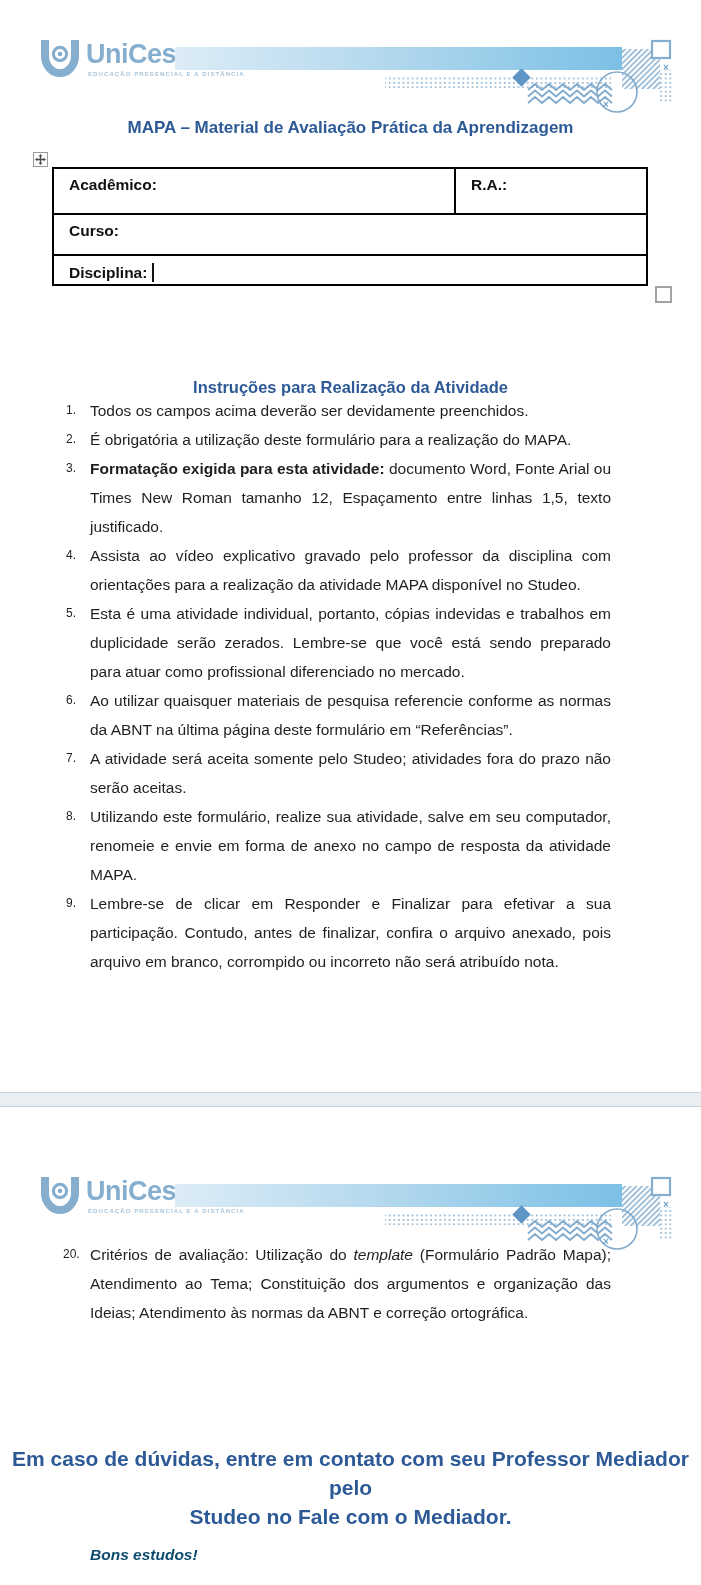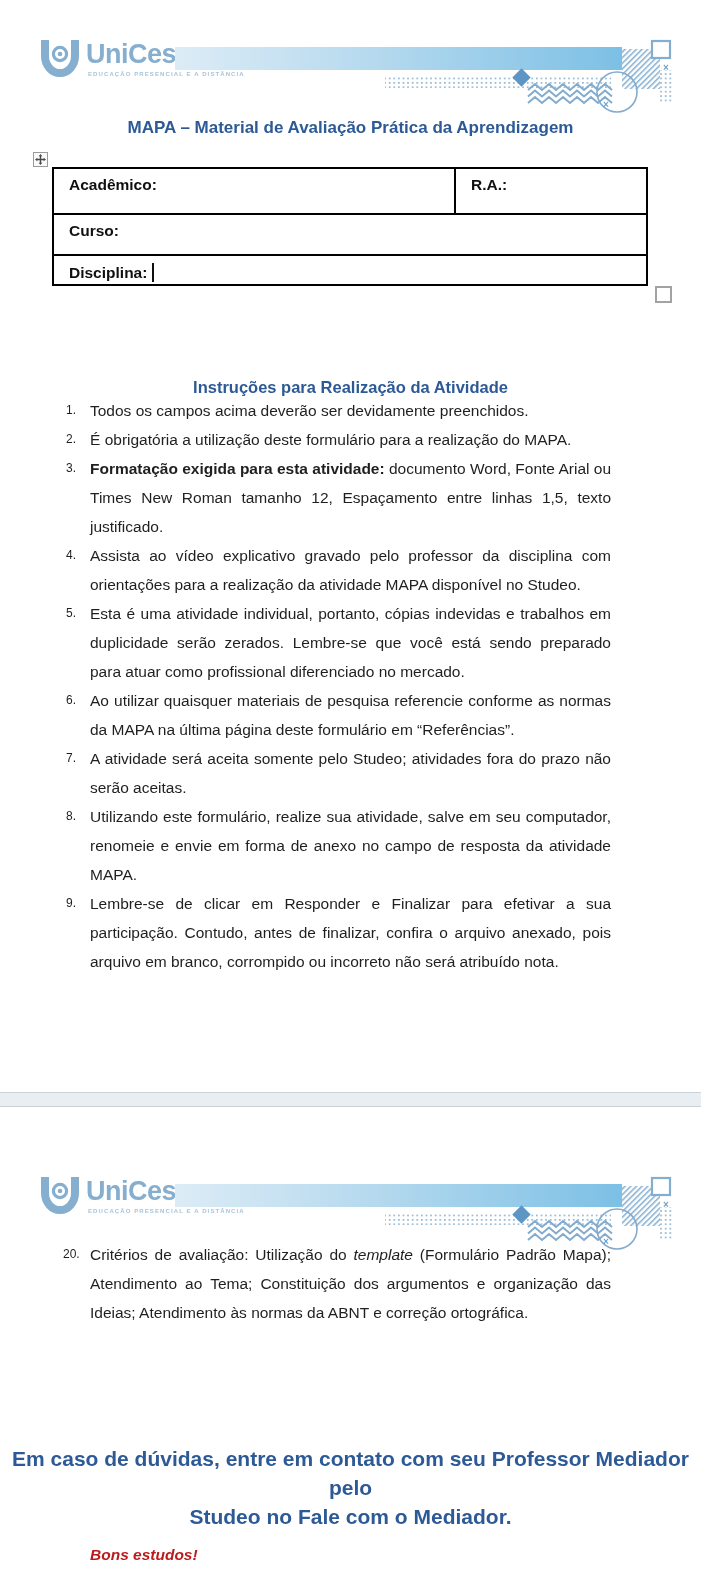--- a/index.html
+++ b/index.html
@@ -75,21 +75,21 @@
   .li-text .b { font-weight:bold; }
   .li-text .i { font-style:italic; }
 
   
   .contact {
     position:absolute; top:336px; left:0; width:100%; text-align:center;
     color:#2d5a96; font-weight:bold; font-size:21px; line-height:29px;
   }
   .farewell {
     position:absolute; top:438px; left:90px;
-    font-weight:bold; font-style:italic; font-size:15.5px; color:#b91c1c;
+    font-weight:bold; font-style:italic; font-size:15.5px; color:#0c4a6e;
   }
 </style>
 </head>
 <body>
 
 <svg width="0" height="0" style="position:absolute" aria-hidden="true">
   <defs>
     <pattern id="dots" width="4.6" height="4.4" patternUnits="userSpaceOnUse">
       <rect x="0" y="0" width="1.7" height="1.7" fill="#93b7d4"></rect>
     </pattern>
@@ -180,21 +180,21 @@
       <div class="li">
         <span class="li-num">4.</span>
         <span class="li-text"><span>Assista ao vídeo explicativo gravado pelo professor da disciplina com orientações para a realização da atividade MAPA disponível no Studeo.</span></span>
       </div>
       <div class="li">
         <span class="li-num">5.</span>
         <span class="li-text"><span>Esta é uma atividade individual, portanto, cópias indevidas e trabalhos em duplicidade serão zerados. Lembre-se que você está sendo preparado para atuar como profissional diferenciado no mercado.</span></span>
       </div>
       <div class="li">
         <span class="li-num">6.</span>
-        <span class="li-text"><span>Ao utilizar quaisquer materiais de pesquisa referencie conforme as normas da MAPA na última página deste formulário em “Referências”.</span></span>
+        <span class="li-text"><span>Ao utilizar quaisquer materiais de pesquisa referencie conforme as normas da ABNT na última página deste formulário em “Referências”.</span></span>
       </div>
       <div class="li">
         <span class="li-num">7.</span>
         <span class="li-text"><span>A atividade será aceita somente pelo Studeo; atividades fora do prazo não serão aceitas.</span></span>
       </div>
       <div class="li">
         <span class="li-num">8.</span>
         <span class="li-text"><span>Utilizando este formulário, realize sua atividade, salve em seu computador, renomeie e envie em forma de anexo no campo de resposta da atividade MAPA.</span></span>
       </div>
       <div class="li">

